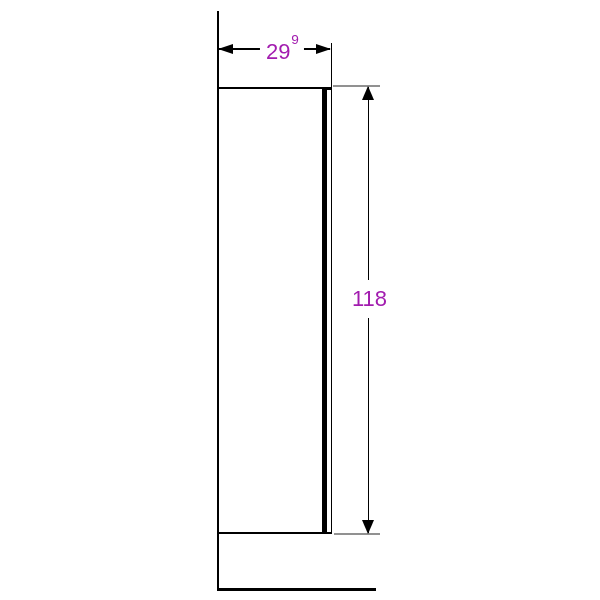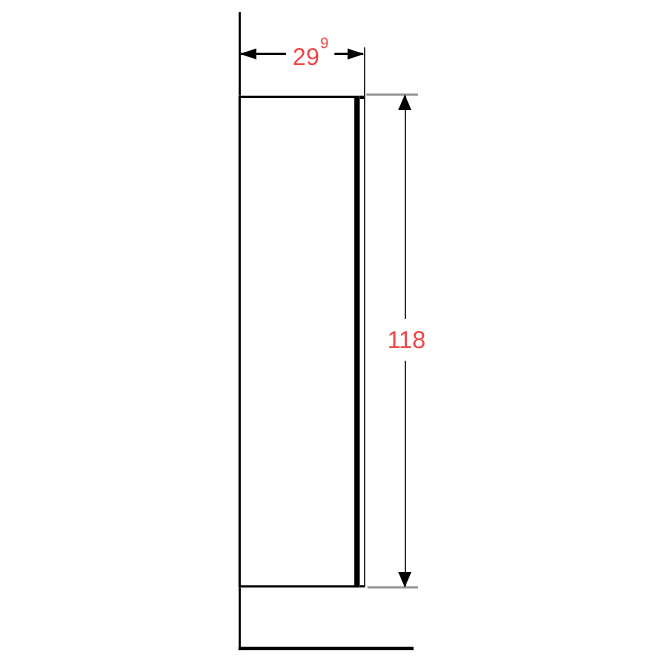--- a/index.html
+++ b/index.html
@@ -44,21 +44,21 @@
     border-right: 15px solid #000;
   }
   #width-arrow-right {
     left: 316px; top: 43.5px;
     border-top: 5.5px solid transparent;
     border-bottom: 5.5px solid transparent;
     border-left: 15px solid #000;
   }
   .dim-label {
     background: #ffffff;
-    color: #ef4444;
+    color: #a21caf;
     font-size: 22px;
     line-height: 1;
     white-space: nowrap;
   }
   #width-label {
     left: 282px; top: 51.5px;
     transform: translate(-50%, -50%);
     padding: 2px 6px;
   }
   #width-label sup {
@@ -79,21 +79,21 @@
     border-right: 6.5px solid transparent;
     border-bottom: 14px solid #000;
   }
   #height-arrow-down {
     left: 361.8px; top: 520px;
     border-left: 6.5px solid transparent;
     border-right: 6.5px solid transparent;
     border-top: 14px solid #000;
   }
   #height-label {
-    left: 369.5px; top: 309px;
+    left: 369.5px; top: 299px;
     transform: translate(-50%, -50%);
     padding: 8px 4px;
   }
 </style>
 </head>
 <body>
 
 <div id="canvas">
 
   <div class="abs" id="wall-line"></div>

